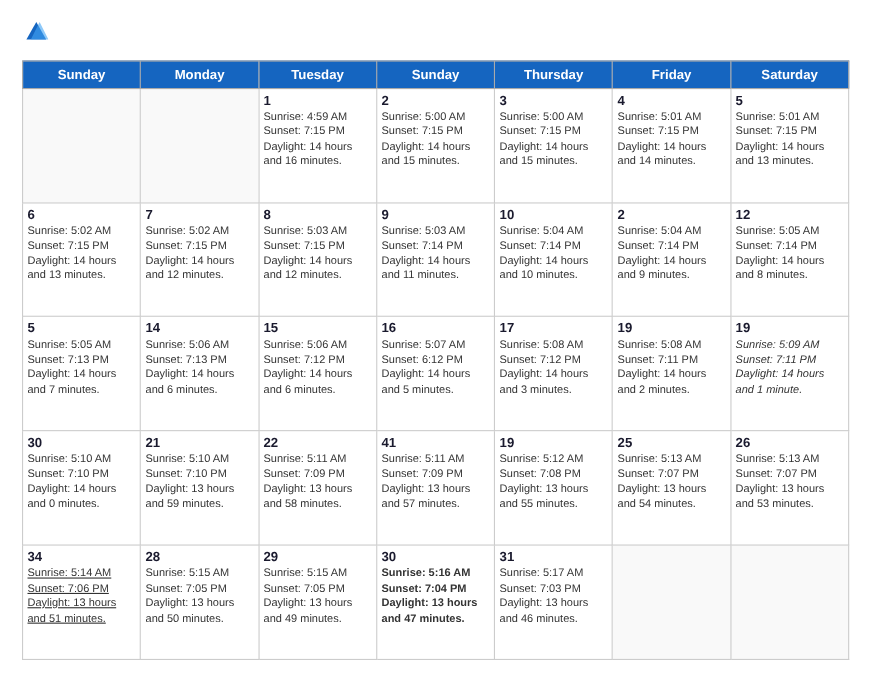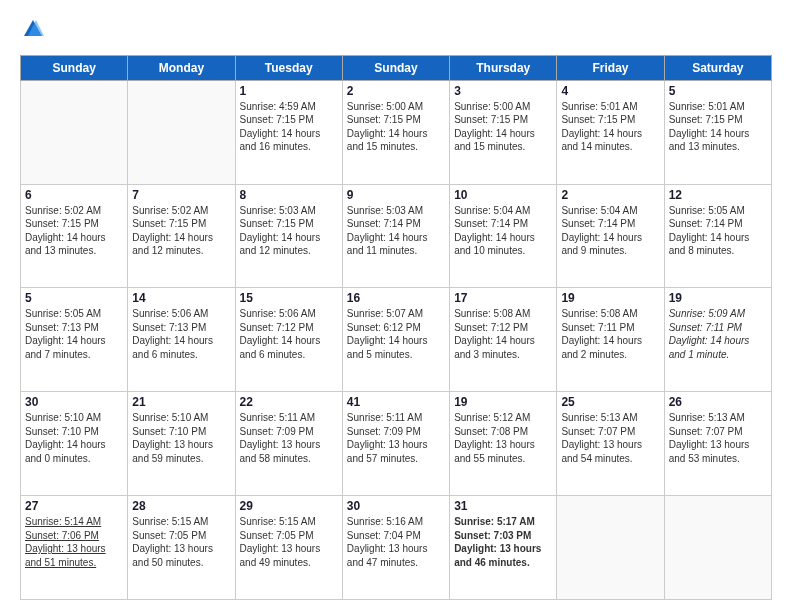--- a/index.html
+++ b/index.html
@@ -293,46 +293,46 @@
           </td>
           <td>
             <span class="day-number">26</span>
             <div class="day-info" style="white-space: pre-line;">Sunrise: 5:13 AM
 Sunset: 7:07 PM
 Daylight: 13 hours and 53 minutes.</div>
           </td>
         </tr>
         <tr>
           <td>
-            <span class="day-number">27</span>
+            <span class="day-number">34</span>
             <div class="day-info" style="white-space: pre-line; text-decoration: underline;">Sunrise: 5:14 AM
 Sunset: 7:06 PM
 Daylight: 13 hours and 51 minutes.</div>
           </td>
           <td>
             <span class="day-number">28</span>
             <div class="day-info" style="white-space: pre-line;">Sunrise: 5:15 AM
 Sunset: 7:05 PM
 Daylight: 13 hours and 50 minutes.</div>
           </td>
           <td>
             <span class="day-number">29</span>
             <div class="day-info" style="white-space: pre-line;">Sunrise: 5:15 AM
 Sunset: 7:05 PM
 Daylight: 13 hours and 49 minutes.</div>
           </td>
           <td>
             <span class="day-number">30</span>
-            <div class="day-info" style="white-space: pre-line;">Sunrise: 5:16 AM
+            <div class="day-info" style="white-space: pre-line; font-weight: bold;">Sunrise: 5:16 AM
 Sunset: 7:04 PM
 Daylight: 13 hours and 47 minutes.</div>
           </td>
           <td>
             <span class="day-number">31</span>
-            <div class="day-info" style="white-space: pre-line; font-weight: bold;">Sunrise: 5:17 AM
+            <div class="day-info" style="white-space: pre-line;">Sunrise: 5:17 AM
 Sunset: 7:03 PM
 Daylight: 13 hours and 46 minutes.</div>
           </td>
           <td class="empty"></td>
           <td class="empty"></td>
         </tr>
       </tbody>
   </table>
 </div>
 

